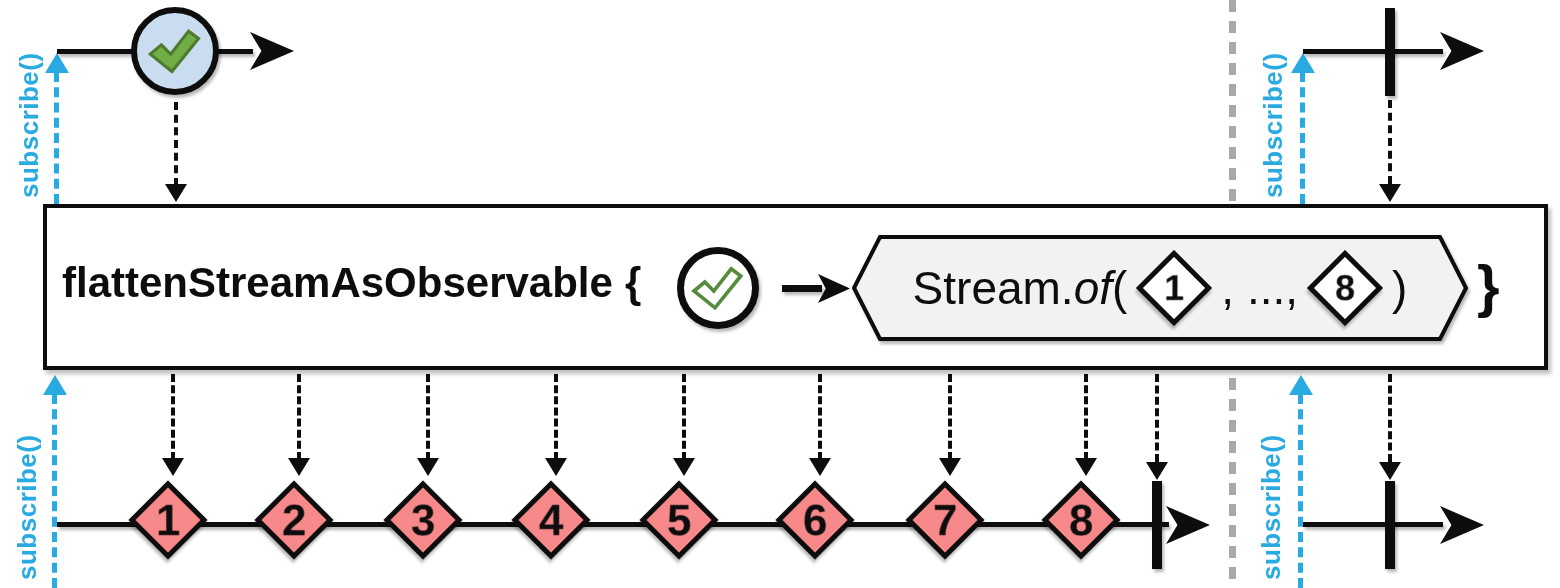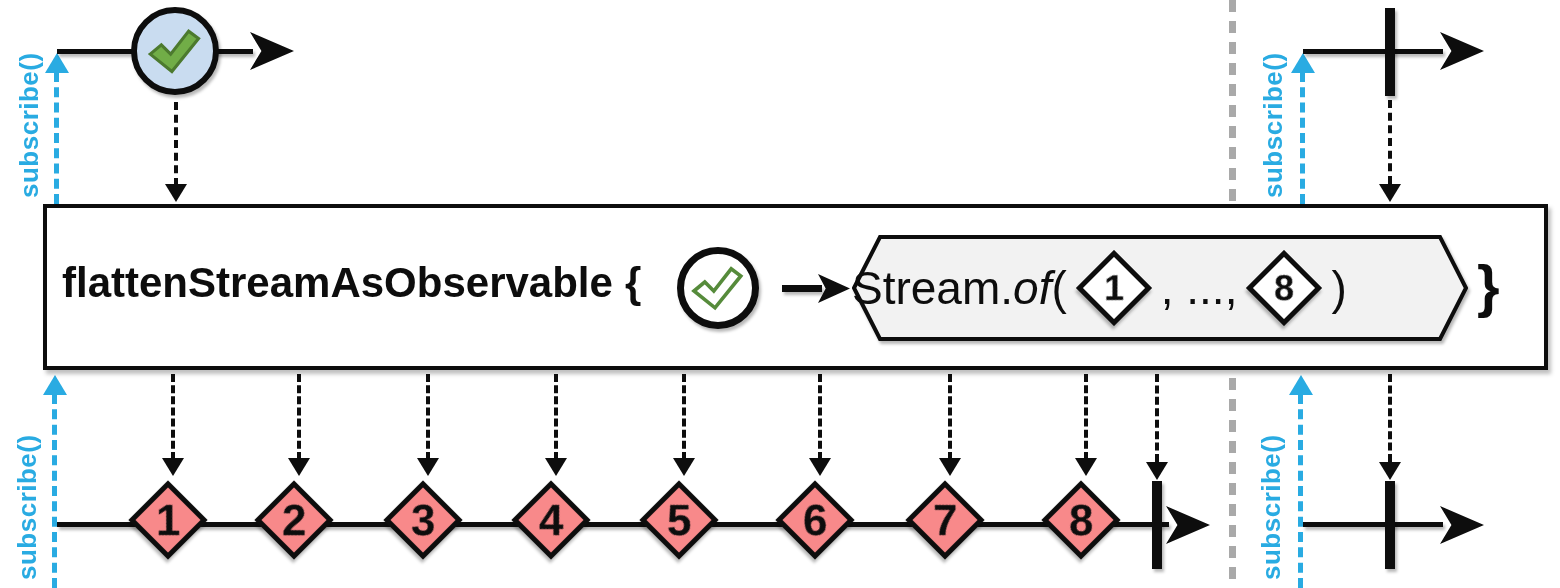--- a/index.html
+++ b/index.html
@@ -50,21 +50,21 @@
          background:#fff;border:4px solid var(--ink);box-shadow:3px 4px 4px rgba(0,0,0,.25);
          z-index:2;}
   .oplabel{position:absolute;left:62px;top:259px;z-index:3;font-weight:bold;font-size:42px;
            color:var(--ink);display:flex;gap:12px;white-space:nowrap;}
   .brace-close{position:absolute;left:1477px;top:252px;z-index:3;font-weight:bold;
                font-size:58px;color:var(--ink);}
 
   
   .hexwrap{position:absolute;left:852px;top:235px;width:616px;height:106px;z-index:3;}
   .hexcontent{position:absolute;left:852px;top:235px;width:616px;height:106px;z-index:4;
-              display:flex;align-items:center;justify-content:flex-start;
+              display:flex;align-items:center;justify-content:center;
               font-size:46px;color:var(--ink);white-space:pre;}
   .hexcontent .it{font-style:italic;}
   .wdia{width:94px;height:94px;flex:none;display:flex;align-items:center;justify-content:center;}
   .wdia .d{width:54px;height:54px;border:5px solid var(--ink);background:#fff;
            transform:rotate(45deg);display:flex;align-items:center;justify-content:center;
            filter:drop-shadow(2px 3px 1.5px rgba(0,0,0,.28));}
   .wdia .d span{transform:rotate(-45deg);font-weight:bold;font-size:36px;font-style:normal;}
 
   
   .flat-arrow-line{position:absolute;left:782px;top:285px;width:40px;height:7px;

